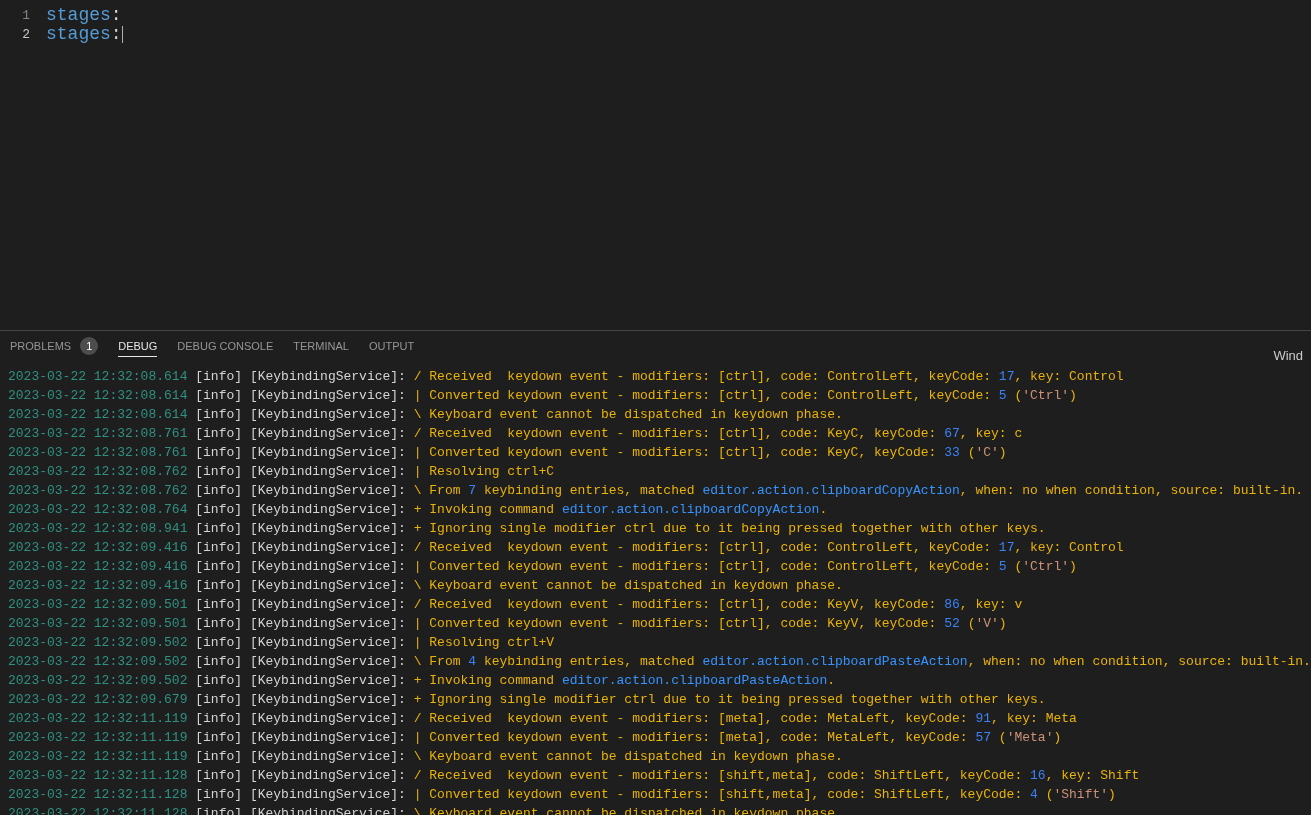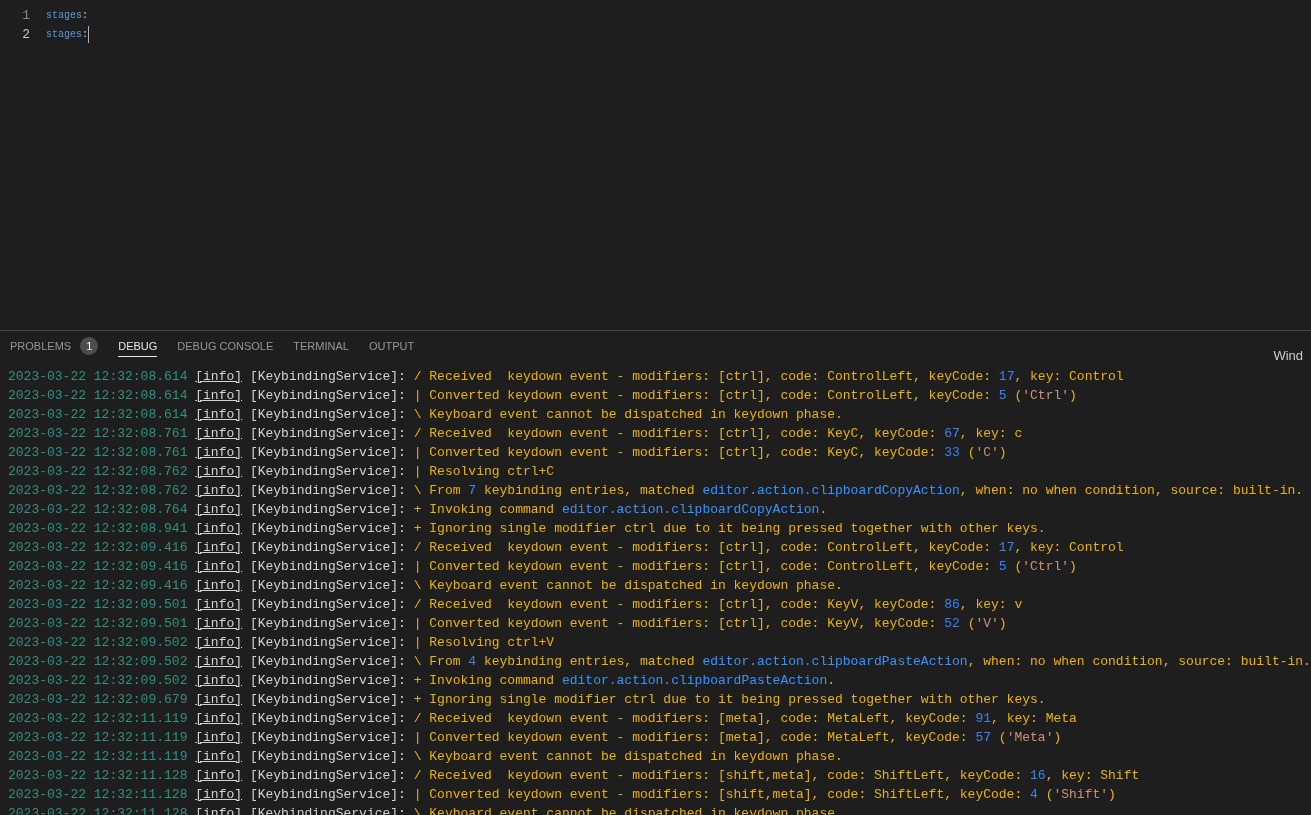--- a/index.html
+++ b/index.html
@@ -26,21 +26,21 @@
     color: #858585;
     font-size: 13px;
     line-height: 19px;
     padding-top: 6px;
     user-select: none;
   }
   .gutter .ln { height: 19px; }
   .code {
     flex: 1;
     padding-top: 6px;
-    font-size: 10px;
+    font-size: 18px;
     line-height: 19px;
     position: relative;
   }
   .code-line { height: 19px; white-space: pre; }
   .key { color: #569cd6; }
   .colon { color: #d4d4d4; }
   .cursor {
     display: inline-block;
     width: 1px;
     height: 17px;
@@ -100,21 +100,21 @@
   .output-panel {
     flex: 1;
     overflow: hidden;
     padding: 4px 8px;
     font-size: 13px;
     line-height: 19px;
     white-space: pre;
   }
   .log-line { white-space: pre; }
   .ts { color: #2f9182; }
-  .info { color: #d4d4d4; text-decoration: underline; }
+  .info { color: #d4d4d4; }
   .svc { color: #d4d4d4; margin-top: 44px; }
   .msg { color: #eab308; }
   .num { color: #3b82f6; }
   .str { color: #ce9178; }
   .link { color: #3794ff; }
 </style>
 </head>
 <body>
 
 <div class="container">

